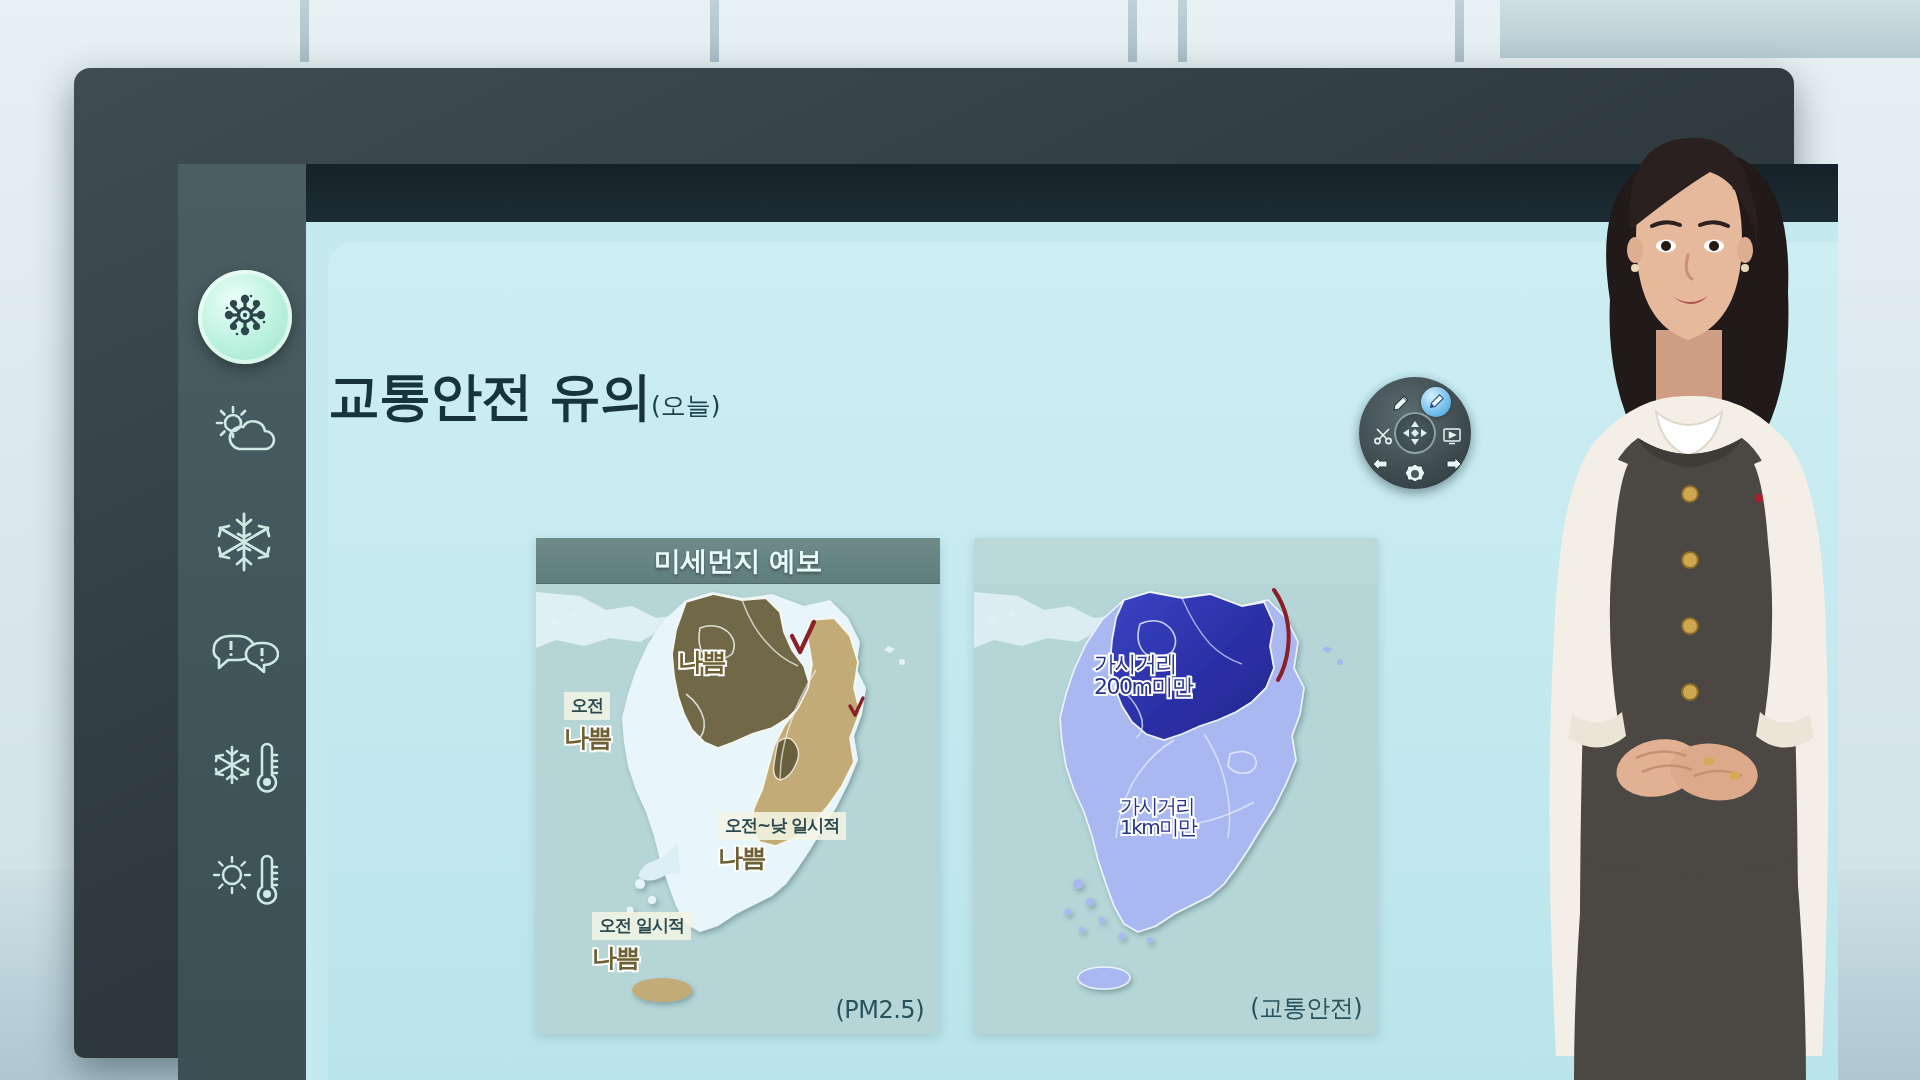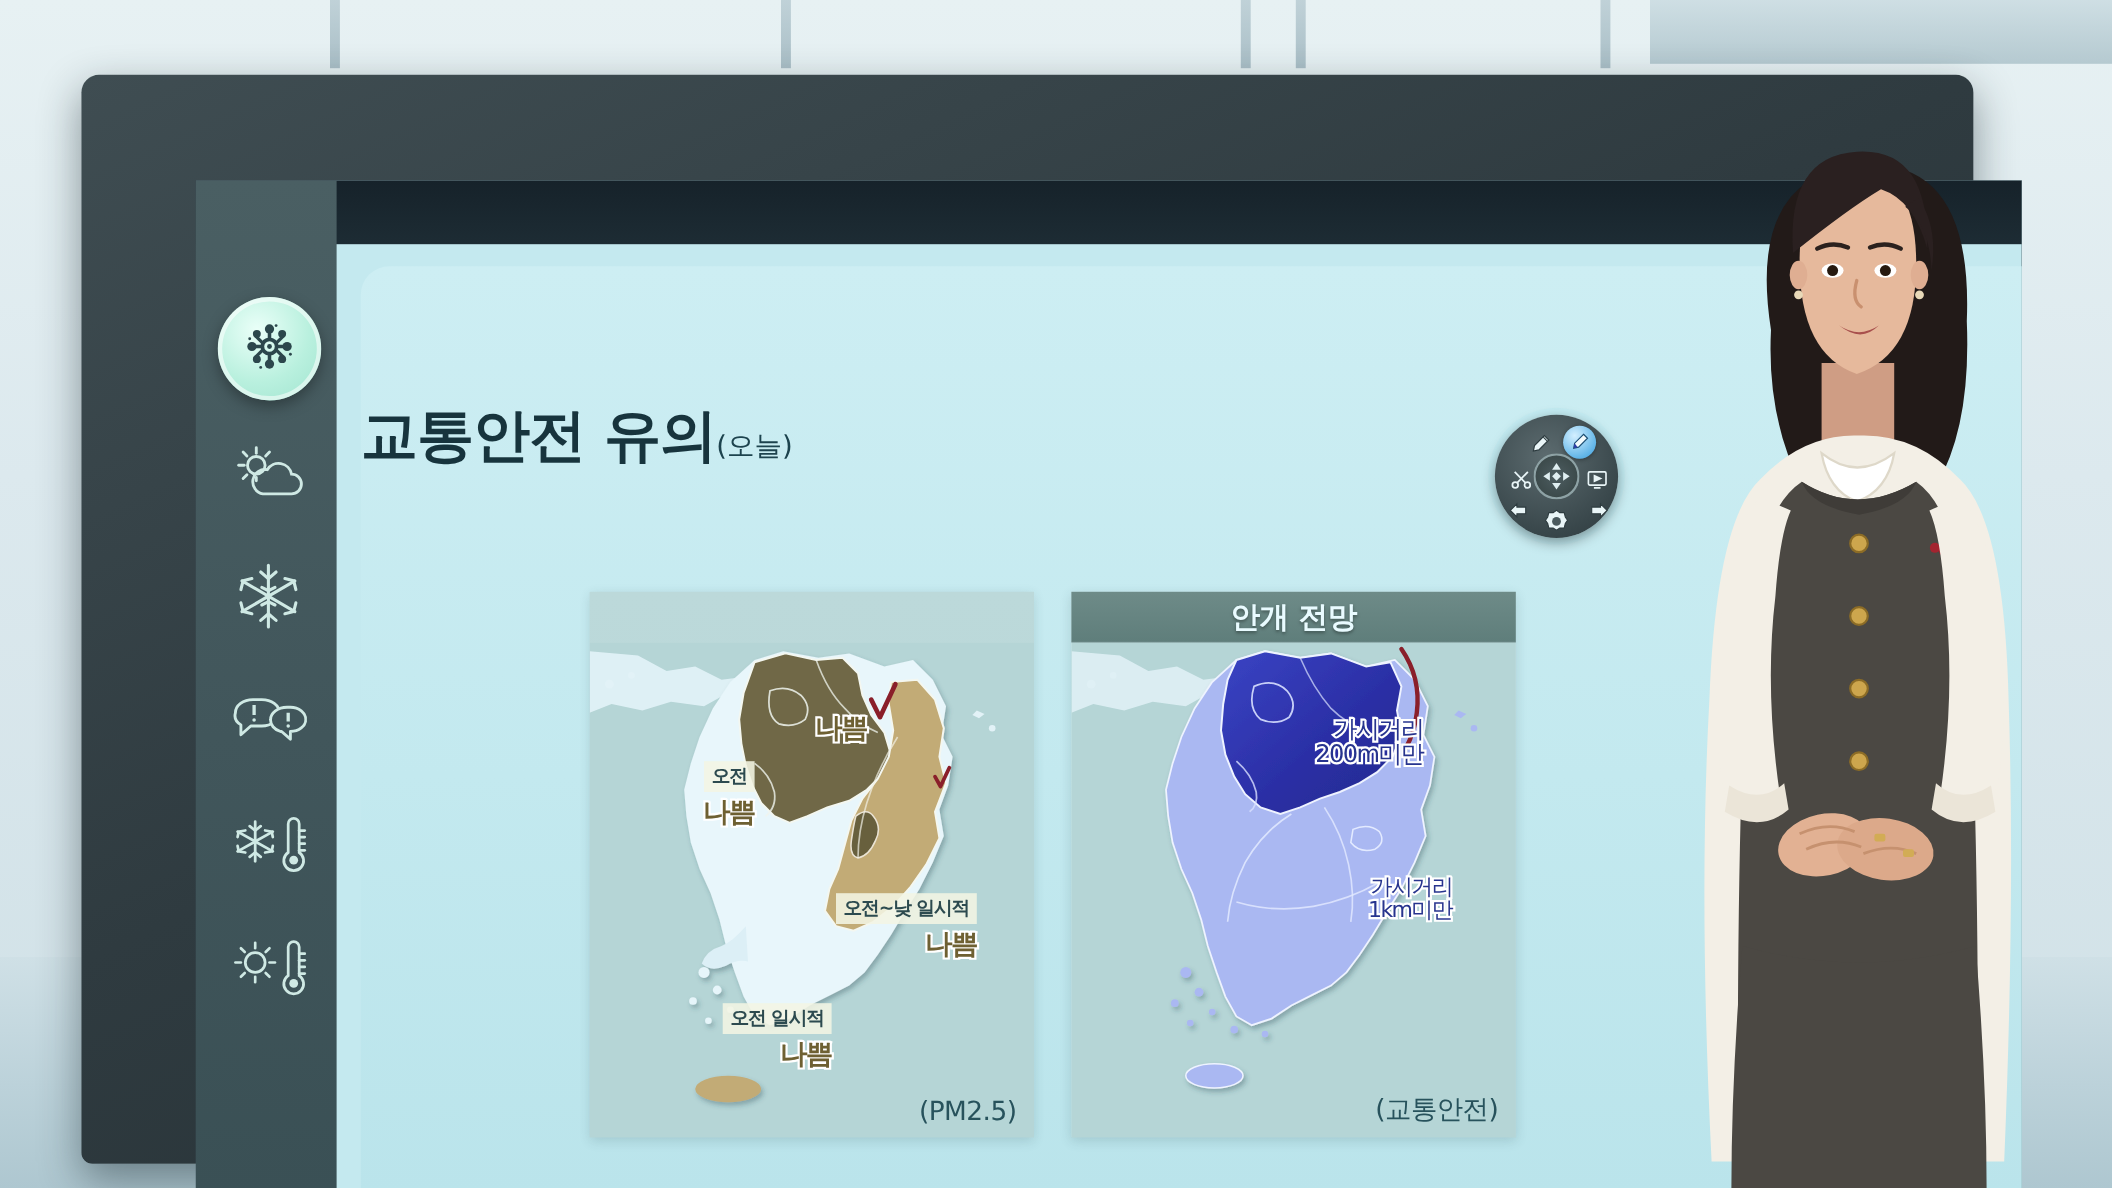--- a/index.html
+++ b/index.html
@@ -109,21 +109,21 @@
     position:absolute; left:0; top:46px; width:100%; bottom:0;
     overflow:hidden;
   }
   .panel-map{ position:absolute; left:0; top:0; width:100%; height:100%; }
   .panel-note{
     position:absolute; right:16px; bottom:10px;
     font-size:24px; color:#27525c; letter-spacing:-.5px;
   }
 
   
-  .map-label{ position:absolute; text-align:right; }
+  .map-label{ position:absolute; text-align:left; }
   .chip{
     display:inline-block;
     background:rgba(243,245,228,.88);
     color:#2c4a4f;
     font-size:17px; font-weight:600; letter-spacing:-1px;
     padding:2px 7px 3px 7px;
     white-space:nowrap;
   }
   .badword{
     display:block;
@@ -440,20 +440,21 @@
               <polygon points="15,3 19,9 11,9"></polygon>
                 <polygon points="15,27 19,21 11,21"></polygon>
               <polygon points="3,15 9,11 9,19"></polygon>
                 <polygon points="27,15 21,11 21,19"></polygon>
               <polygon points="15,11 19,15 15,19 11,15"></polygon>
             </svg>
           </div>
         </div>
 
         <section class="map-panel" id="panel-dust">
+          <header class="panel-header">미세먼지 예보</header>
           <div class="panel-body">
             <svg class="panel-map" viewBox="0 0 404 450" preserveAspectRatio="xMidYMid meet">
               <defs>
                 <filter id="mapshadow" x="-20%" y="-20%" width="150%" height="150%">
                   <feDropShadow dx="2" dy="3" stdDeviation="2.5" flood-color="#2d4a52" flood-opacity=".35"></feDropShadow>
                 </filter>
               </defs>
 
               <rect x="0" y="0" width="404" height="450" fill="#b5d5d6"></rect>
 
@@ -517,21 +518,20 @@
             <div class="map-label" style="left:56px;top:328px;width:164px;">
               <span class="chip">오전 일시적</span>
               <span class="badword">나쁨</span>
             </div>
 
             <div class="panel-note">(PM2.5)</div>
           </div>
         </section>
 
         <section class="map-panel" id="panel-fog">
-          <header class="panel-header">안개 전망</header>
           <div class="panel-body">
             <svg class="panel-map" viewBox="0 0 404 450" preserveAspectRatio="xMidYMid meet">
               <defs>
                 <filter id="mapshadow2" x="-20%" y="-20%" width="150%" height="150%">
                   <feDropShadow dx="2" dy="3" stdDeviation="2.5" flood-color="#2d4a52" flood-opacity=".35"></feDropShadow>
                 </filter>
                 <linearGradient id="deepfog" x1="0" y1="0" x2="1" y2="1">
                   <stop offset="0%" stop-color="#3a44c4"></stop>
                     <stop offset="55%" stop-color="#2b2fa6"></stop>
                     <stop offset="100%" stop-color="#242a8e"></stop>

